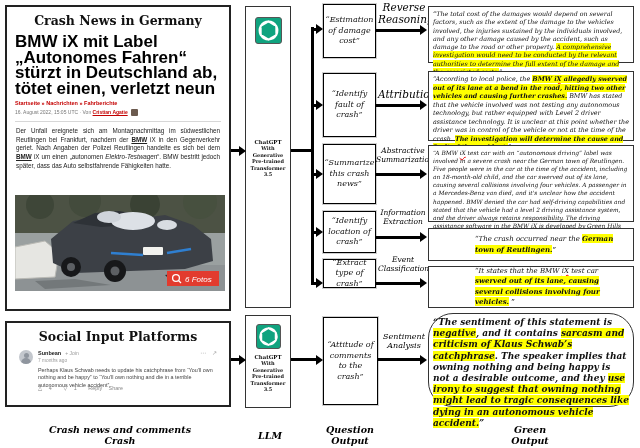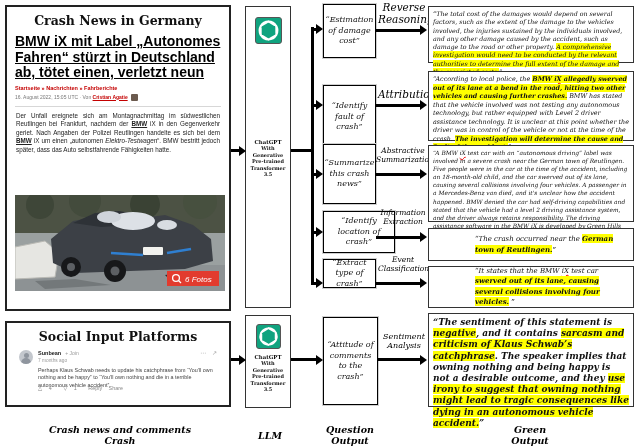--- a/index.html
+++ b/index.html
@@ -8,22 +8,22 @@
   *{margin:0;padding:0;box-sizing:border-box;}
   html,body{background:#fff;}
   .canvas{position:relative;width:640px;height:448px;background:#fff;overflow:hidden;
           font-family:"DejaVu Serif",serif;color:#111;}
 
   
   .panel{position:absolute;border:2px solid #222;background:#fff;}
   .panel-title{text-align:center;font-weight:bold;font-size:12.5px;padding-top:6px;}
 
   
-  .headline{font-family:"Liberation Sans",sans-serif;font-weight:bold;font-size:14px;
-            line-height:15.5px;color:#000;padding:6px 8px 2px 8px;text-decoration:underline;}
+  .headline{font-family:"Liberation Sans",sans-serif;font-weight:bold;font-size:17px;
+            line-height:15.5px;color:#000;padding:6px 8px 2px 8px;}
   .breadcrumb{font-family:"Liberation Sans",sans-serif;font-size:5.5px;color:var(--red-accent);
               font-weight:bold;padding:2px 8px 0 8px;}
   .byline{font-family:"Liberation Sans",sans-serif;font-size:5px;color:#777;padding:3px 8px;}
   .byline .author{color:var(--red-accent);font-weight:bold;text-decoration:underline;}
   .byline .avatar-sq{display:inline-block;width:7px;height:7px;background:#6b5a4e;
                      border-radius:1px;vertical-align:middle;margin-left:3px;}
   .divider{height:1px;background:#d7d7d7;margin:2px 8px;}
   .news-body{font-family:"Liberation Sans",sans-serif;font-size:6.3px;line-height:8.6px;
              color:#222;padding:3px 9px;text-align:justify;}
   .news-body .u{font-weight:bold;text-decoration:underline;}
@@ -65,21 +65,21 @@
   .task-small{font-size:7.5px;line-height:9px;}
 
   
   .ans{position:absolute;border:1.2px solid #333;background:#fff;font-style:italic;
        color:#101010;padding:3px 4px;}
   .ans p{margin:0;}
   .a-sm{font-size:6.3px;line-height:8.3px;}
   .a-md{font-size:6.4px;line-height:8.5px;}
   .a-xs{font-size:5.9px;line-height:8.1px;}
   .a-one{font-size:7px;line-height:9.5px;display:flex;align-items:center;padding-left:46px;}
-  .a-big{font-size:9px;line-height:11.2px;font-weight:bold;}
+  .a-big{font-size:9px;line-height:11.2px;font-weight:bold;border-radius:25px;}
   .hl{background:var(--hl);}
   .b{font-weight:bold;}
   .sp{text-decoration-line:underline;text-decoration-style:wavy;text-decoration-color:#e00;
       text-decoration-thickness:1px;text-underline-offset:1px;}
 
   
   .hline{position:absolute;height:3px;background:#000;}
   .vline{position:absolute;width:3px;background:#000;}
   .ah-r{position:absolute;width:0;height:0;border-top:5px solid transparent;
         border-bottom:5px solid transparent;border-left:7px solid #000;}
@@ -204,27 +204,27 @@
       <div class="t1">ChatGPT</div>
         <div>With Generative</div>
         <div>Pre-trained</div>
         <div>Transformer 3.5</div>
     </div>
   </div>
 
   <div class="qbox" style="left:323px;top:4px;width:53px;height:54px;">
       <span>“Estimation of damage cost”</span>
     </div>
-  <div class="qbox" style="left:323px;top:73px;width:53px;height:64px;margin-top:12px;">
+  <div class="qbox" style="left:323px;top:73px;width:53px;height:64px;">
       <span>“Identify fault of crash”</span>
     </div>
   <div class="qbox" style="left:323px;top:144px;width:53px;height:60px;">
       <span>“Summarize this crash news”</span>
     </div>
-  <div class="qbox" style="left:323px;top:211px;width:72px;height:42px;">
+  <div class="qbox" style="left:323px;top:211px;width:53px;height:42px;">
       <span>“Identify location of crash”</span>
     </div>
   <div class="qbox" style="left:323px;top:259px;width:53px;height:29px;">
       <span>“Extract type of crash”</span>
     </div>
   <div class="qbox" style="left:323px;top:317px;width:55px;height:88px;">
       <span>“Attitude of comments to the crash”</span>
     </div>
 
   <div class="task-label task-big" style="left:378px;top:1px;width:52px;">Reverse Reasoning</div>

